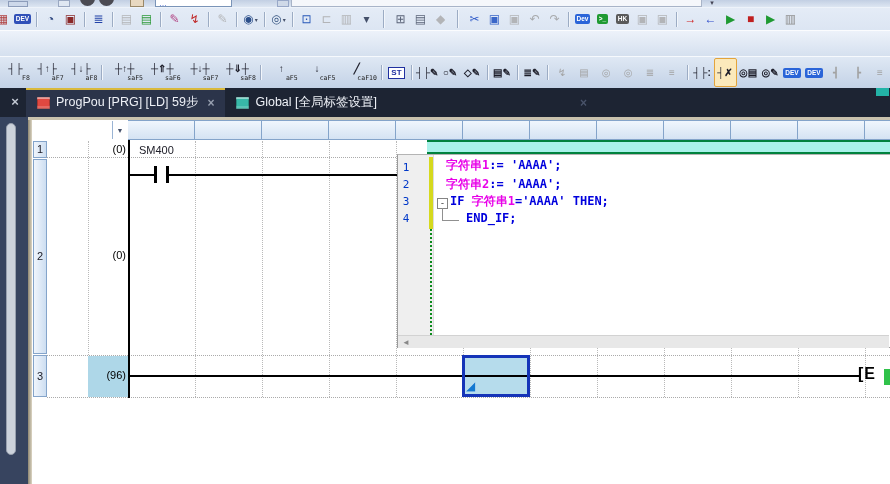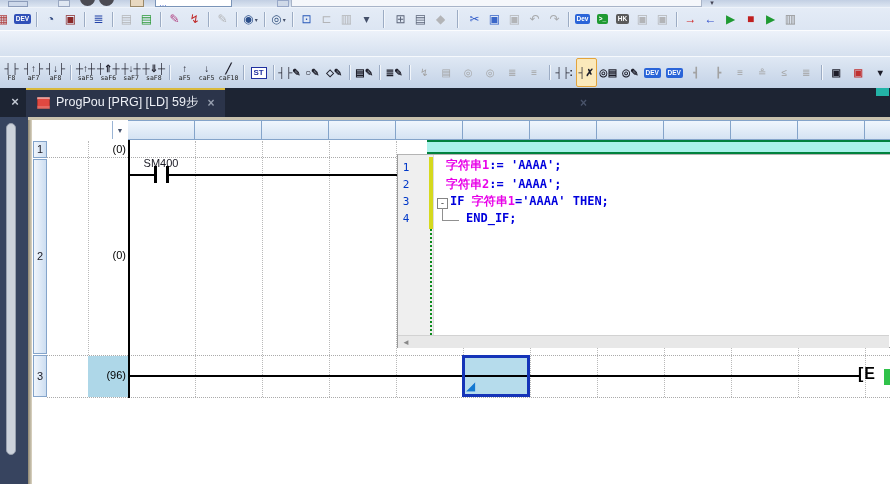--- a/index.html
+++ b/index.html
@@ -35,21 +35,21 @@
   .menu-item{position:absolute;top:5px;font-size:13px;color:#15151f;padding:1px 3px;white-space:nowrap;}
   .menu-item:nth-of-type(1){left:1px;}  .menu-item:nth-of-type(2){left:71px;}
   .menu-item:nth-of-type(3){left:116px;} .menu-item:nth-of-type(4){left:171px;}
   .menu-item:nth-of-type(5){left:231px;} .menu-item:nth-of-type(6){left:291px;}
   .menu-item:nth-of-type(7){left:350px;} .menu-item:nth-of-type(8){left:412px;}
 
   .tb2{position:absolute;left:0;top:56px;width:890px;height:32px;display:flex;align-items:center;gap:1px;
     padding-left:1px;background:linear-gradient(#dfe8f4,#c3d2e6);border-top:1px solid #f6f9fd;}
   .lt-i{flex:none;min-width:21px;height:29px;display:flex;flex-direction:column;align-items:center;justify-content:center;border-radius:2px;}
   .lt-sym{font-size:10px;line-height:12px;color:var(--c,#1c1c28);font-weight:600;white-space:nowrap;}
-  .lt-lab{font-size:6.5px;line-height:7px;color:#222;font-family:"DejaVu Sans Mono",monospace;}
+  .lt-lab{font-size:6.5px;line-height:7px;color:#222;font-family:"DejaVu Sans Mono",monospace;padding-left:21px;}
   .lt-i.f-d .lt-sym{color:#a2a2a2;font-weight:400;}
   .lt-i.f-st .lt-sym{border:1px solid #2030a0;color:#2030a0;background:#fff;font-size:8px;font-weight:700;padding:0 2px;line-height:10px;}
   .lt-i.f-hl{background:#fbe9bb;border:1px solid #e3a43c;}
   .lt-i.f-badge .lt-sym{background:var(--c);color:#fff;font-size:6.5px;padding:1px 2px;border-radius:2px;line-height:8px;}
 
   
   .tabbar{position:absolute;left:0;top:88px;width:890px;height:29px;background:#1d2433;}
   .tabbar-close{position:absolute;left:7px;top:6px;width:16px;height:16px;color:#c3c9d4;font-size:13px;
     text-align:center;line-height:16px;font-weight:700;}
   .tabs{position:absolute;left:26px;top:0;height:29px;display:flex;}
@@ -89,21 +89,21 @@
 
   .vdot{position:absolute;top:141px;height:256px;width:0;border-left:1px dotted #b9b9b9;}
   .hdot{position:absolute;left:47px;width:843px;height:0;border-top:1px dotted #ababab;}
 
   .rail{position:absolute;left:128px;top:140px;width:2px;height:258px;background:#000;}
 
   .step-num{position:absolute;left:58px;width:68px;text-align:right;font-size:11px;color:#000;}
   .step1{top:143px;} .step2{top:249px;} .step3{top:369px;}
   .stepcell{position:absolute;left:88px;top:356px;width:40px;height:41px;background:#aed7e8;}
 
-  .contact-label{position:absolute;left:139px;top:157px;width:44px;text-align:center;font-size:11px;color:#20202a;}
+  .contact-label{position:absolute;left:139px;top:144px;width:44px;text-align:left;font-size:11px;color:#20202a;}
   .wire2{position:absolute;left:130px;top:174px;width:267px;height:2px;background:#000;}
   .cbar{position:absolute;top:166px;width:3px;height:17px;background:#000;}
   .cbar.b1{left:154px;} .cbar.b2{left:166px;}
   .cgap{position:absolute;left:157px;top:174px;width:9px;height:2px;background:#fff;}
 
   .inline-st-bar{position:absolute;left:427px;top:140px;width:463px;height:14px;background:#a9f2ea;
     border-top:2px solid #00823e;border-bottom:2px solid #00823e;}
 
   .wire3{position:absolute;left:130px;top:375px;width:730px;height:2px;background:#000;}
   .selcell-bg{position:absolute;left:462px;top:355px;width:68px;height:42px;background:#b6dcec;}
@@ -444,20 +444,25 @@
   </div>
 
   <div class="tabbar">
     <span class="tabbar-close">×</span>
     <div class="tabs">
 
         <div class="tab f-active f-closable" style="--c: #e04840;">
           <span class="tab-icon"></span>
           <span class="tab-label">ProgPou [PRG] [LD] 59步</span>
           <span class="tab-close">×</span>
+        </div>
+        <div class="tab" style="--c: #38b8a8;">
+          <span class="tab-icon"></span>
+          <span class="tab-label">Global [全局标签设置]</span>
+
         </div>
       </div>
     <span class="ghost-close">×</span>
     <span class="corner-teal"></span>
   </div>
 
   <div class="left-dock"></div>
   <div class="dock-strip"></div>
   <div class="frame-l"></div>
   <div class="frame-t"></div>

